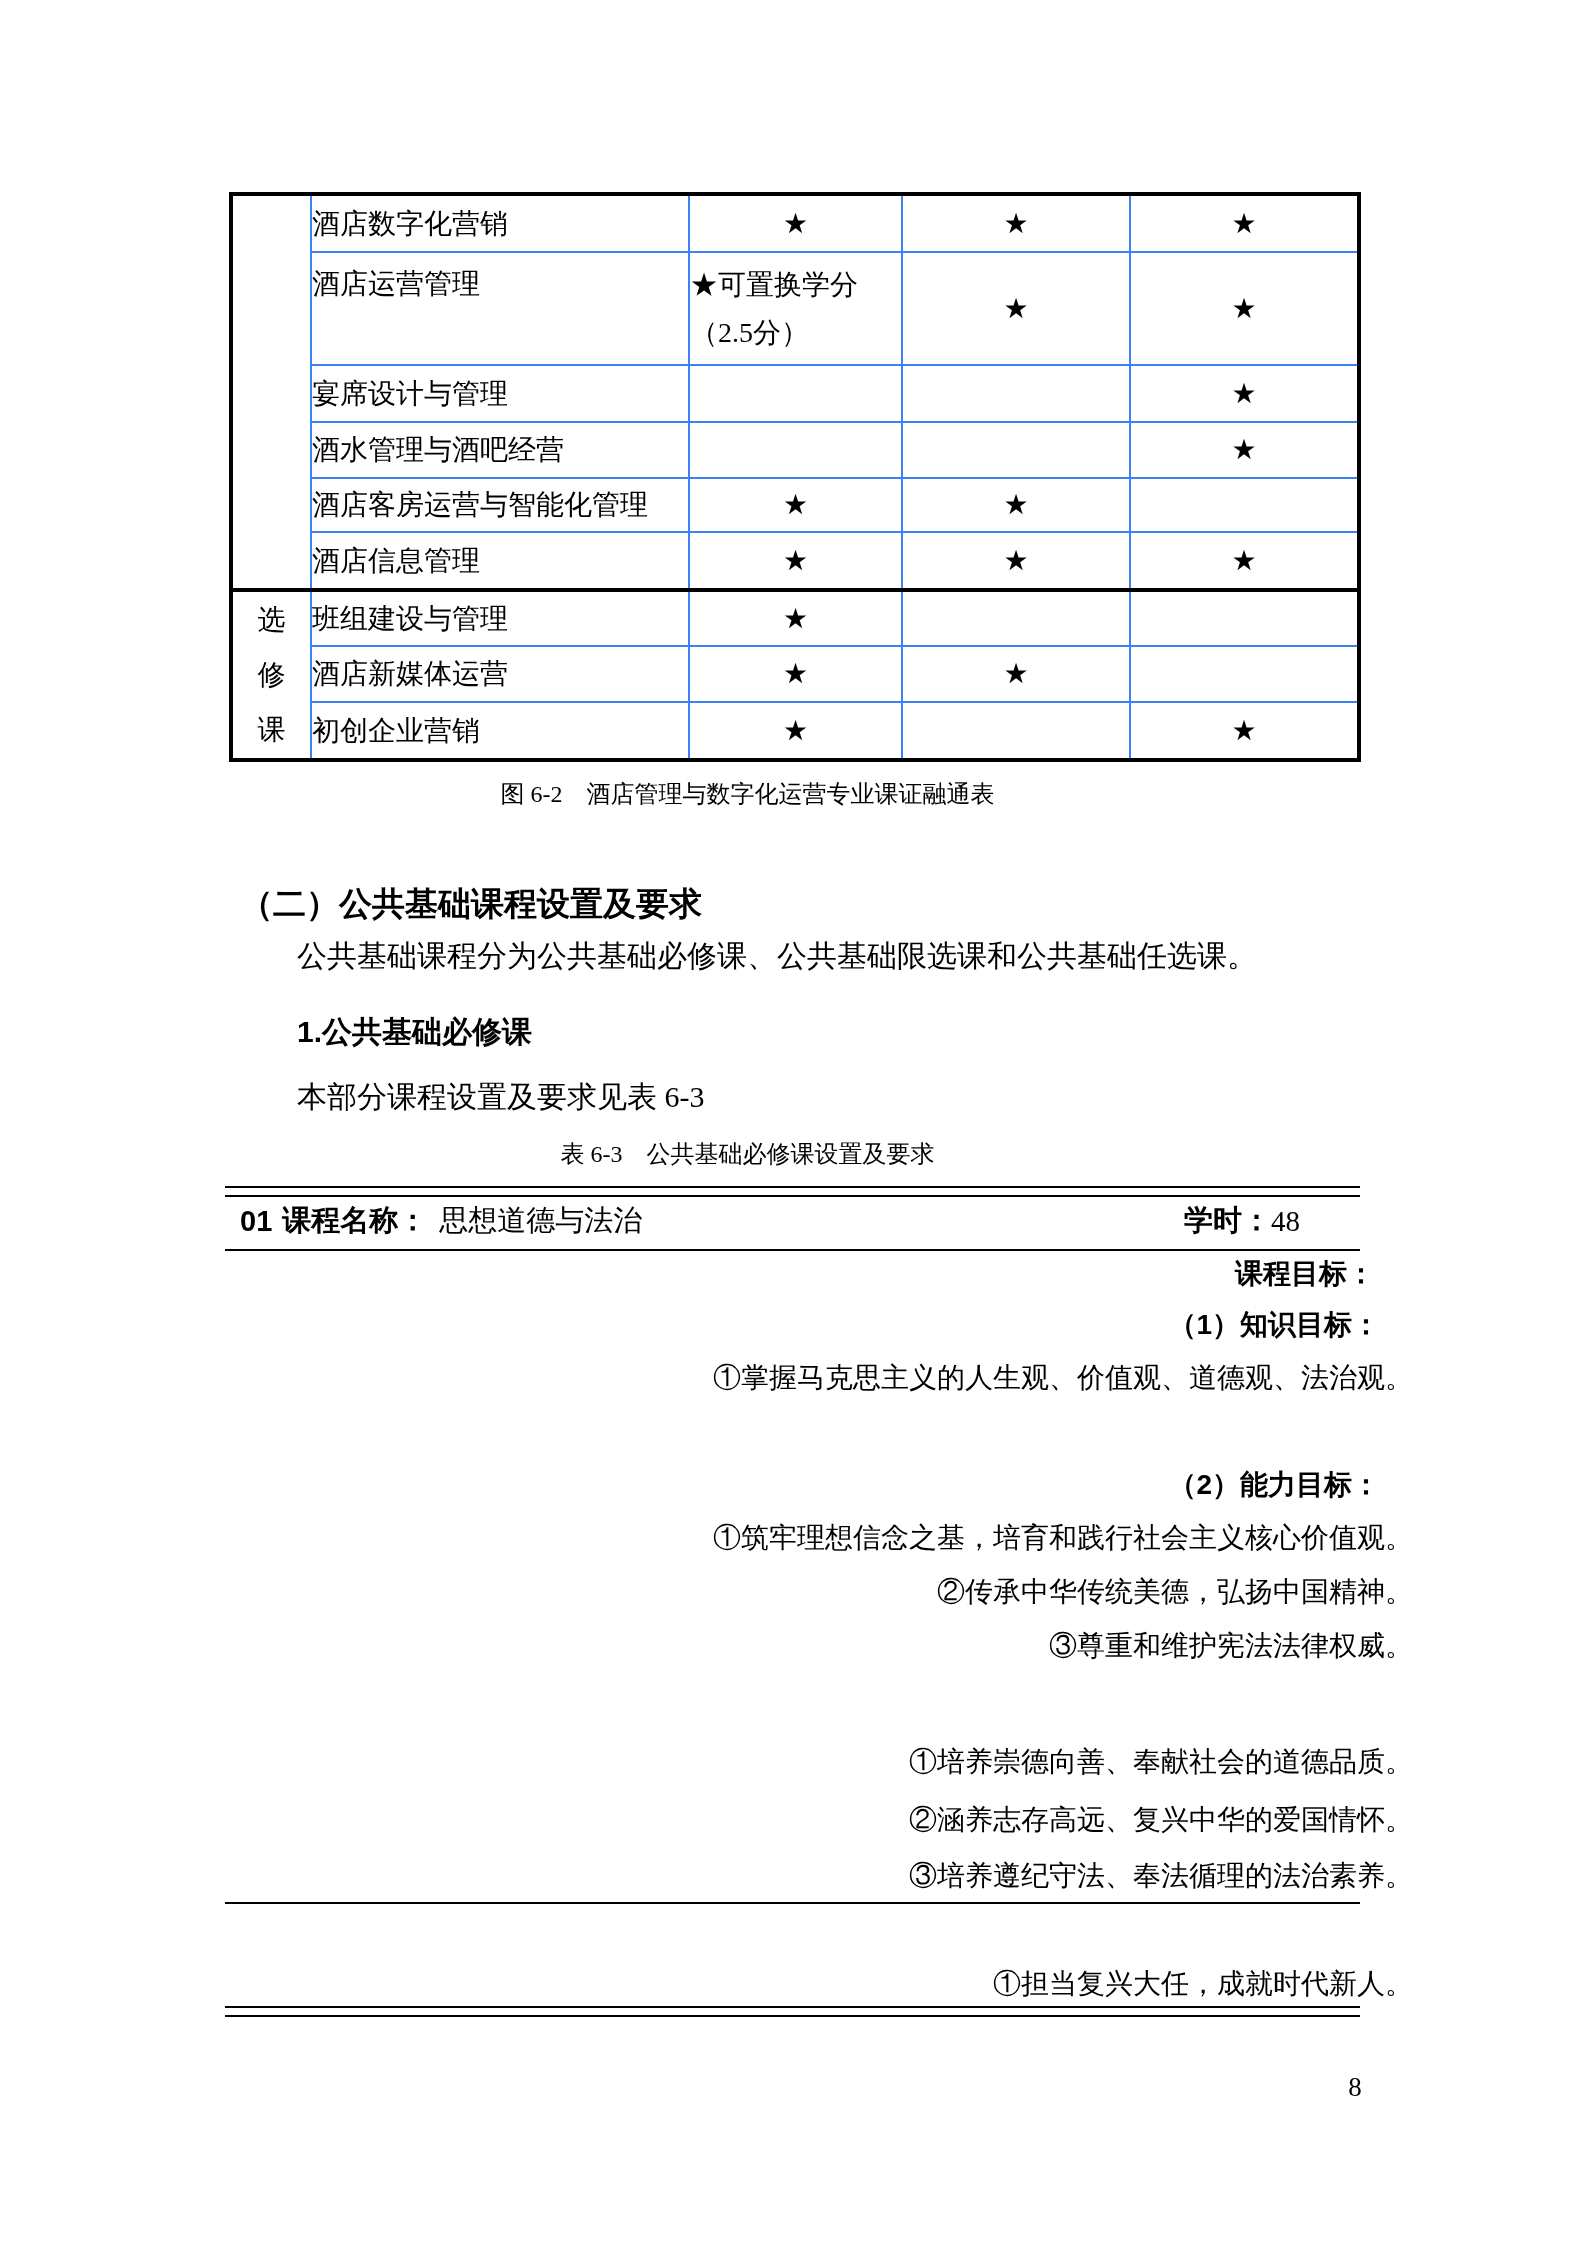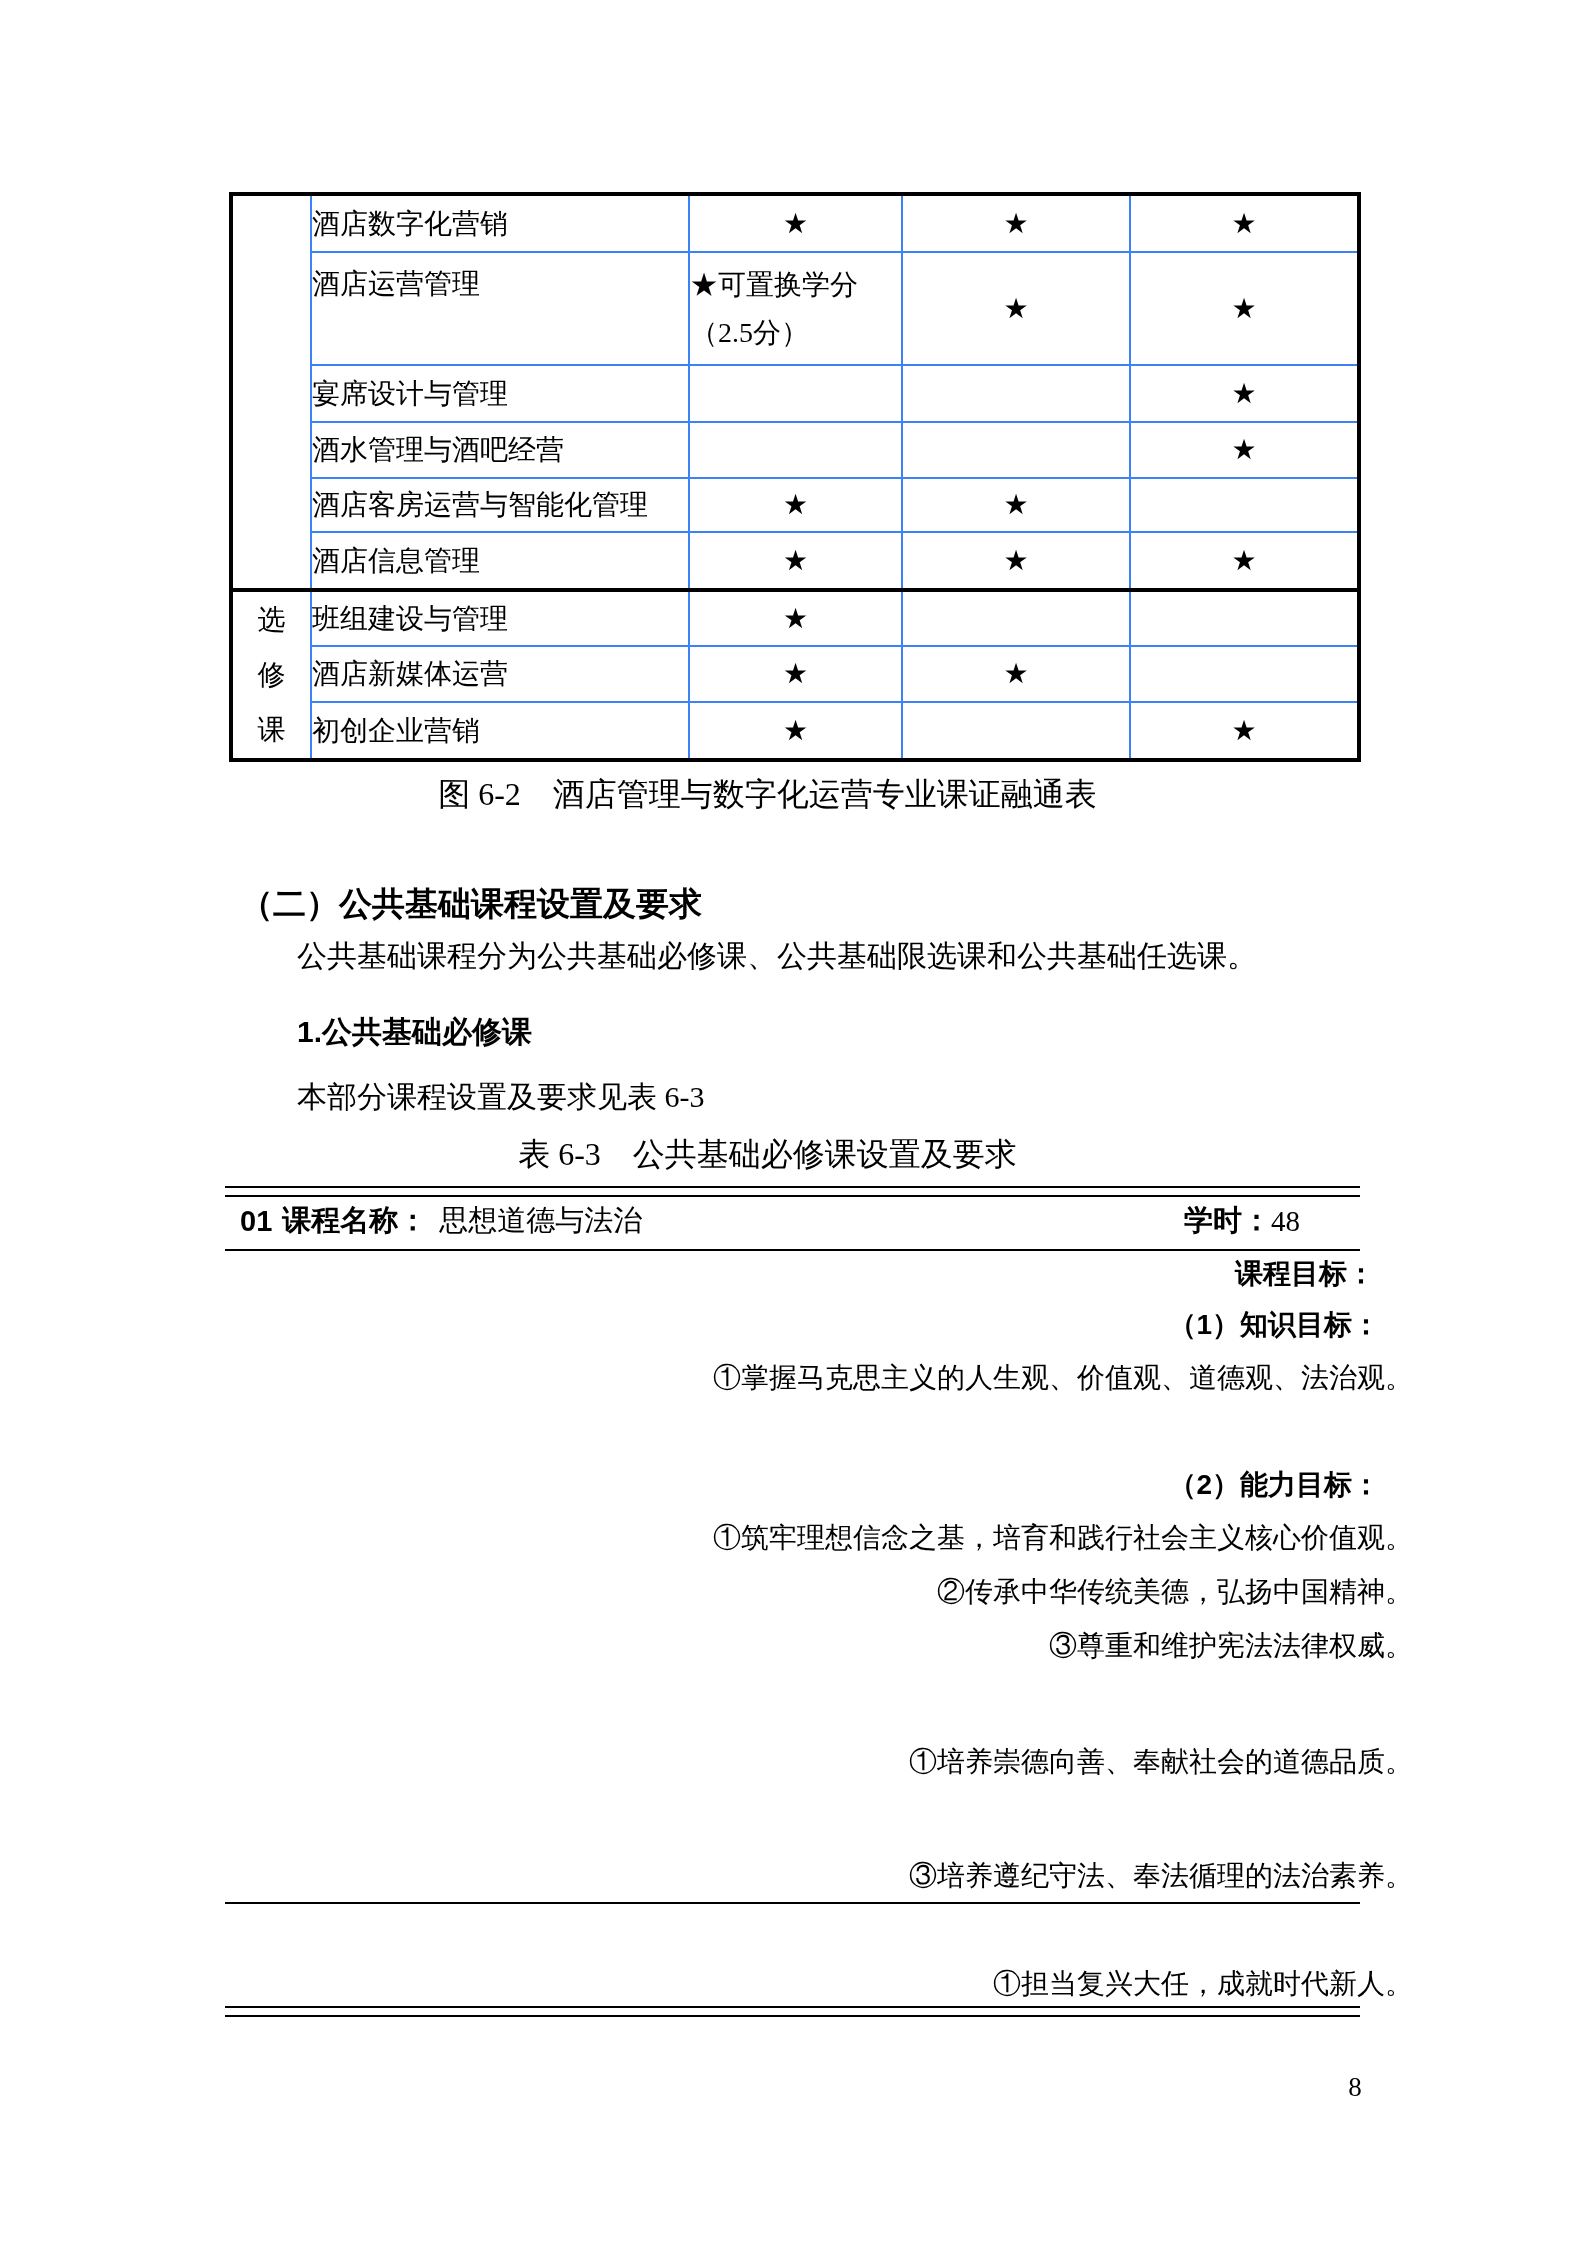--- a/index.html
+++ b/index.html
@@ -35,22 +35,22 @@
     padding-right:66px;              
     font-family:"DejaVu Sans","Liberation Sans",sans-serif;
     font-size:30px;
   }
   td.group-cell{text-align:center;vertical-align:middle;}
   .vlabel{display:flex;flex-direction:column;justify-content:space-around;align-items:center;height:166px;font-size:28px;}
   .note-cell{padding:10px 4px 6px 8px;}
   .note-line{font-size:28px;line-height:48px;white-space:nowrap;}
 
   .caption{
-    left:200px;width:1135px;text-align:center;
-    font-size:32px;line-height:36px;
+    left:180px;width:1135px;text-align:center;
+    font-size:24px;line-height:36px;
   }
 
   
   .sec-heading{left:240px;top:884px;font-size:33px;line-height:40px;}
   .sec-intro{left:297px;top:936px;font-size:30px;line-height:40px;}
   .sub-heading{left:297px;top:1012px;font-size:30px;line-height:40px;}
   .sub-intro{left:297px;top:1077px;font-size:30px;line-height:40px;}
   .tbl-caption{top:1136px;}
 
   
@@ -181,20 +181,21 @@
   <div class="abs rule-s" style="top:1249px;"></div>
 
   <div class="abs obj-line lvl1 hei" style="top:1252px;">课程目标：</div>
   <div class="abs obj-line lvl2 hei" style="top:1303px;">（1）知识目标：</div>
   <div class="abs obj-line lvl3" style="top:1356px;">①掌握马克思主义的人生观、价值观、道德观、法治观。</div>
   <div class="abs obj-line lvl2 hei" style="top:1463px;">（2）能力目标：</div>
   <div class="abs obj-line lvl3" style="top:1516px;">①筑牢理想信念之基，培育和践行社会主义核心价值观。</div>
   <div class="abs obj-line lvl3" style="top:1570px;">②传承中华传统美德，弘扬中国精神。</div>
   <div class="abs obj-line lvl3" style="top:1624px;">③尊重和维护宪法法律权威。</div>
   <div class="abs obj-line lvl3" style="top:1740px;">①培养崇德向善、奉献社会的道德品质。</div>
+  <div class="abs obj-line lvl3" style="top:1798px;">②涵养志存高远、复兴中华的爱国情怀。</div>
   <div class="abs obj-line lvl3" style="top:1854px;">③培养遵纪守法、奉法循理的法治素养。</div>
 
   <div class="abs rule-s" style="top:1902px;"></div>
 
   <div class="abs obj-line lvl3" style="top:1962px;">①担当复兴大任，成就时代新人。</div>
 
   <div class="abs rule-d" style="top:2006px;"></div>
 
   <div class="abs page-num">8</div>
 

